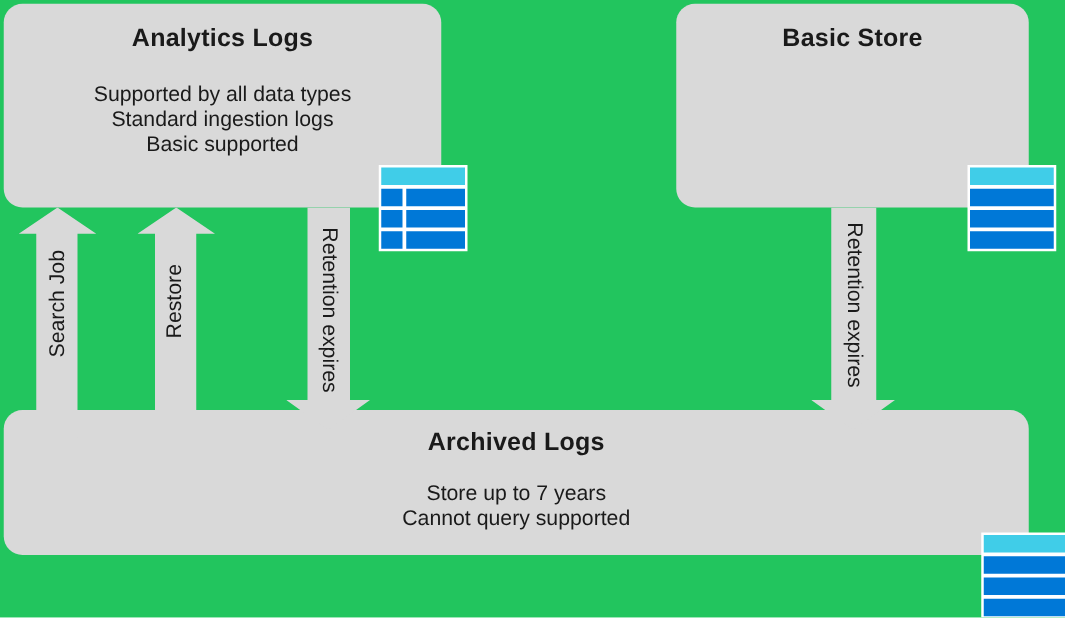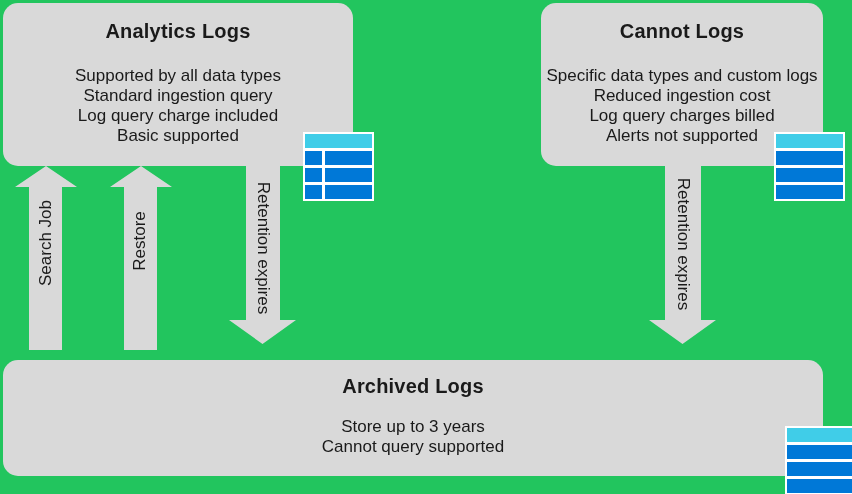--- a/index.html
+++ b/index.html
@@ -23,21 +23,21 @@
   }
   .box-title{
     font-size:20px;font-weight:700;line-height:28px;margin:14px 0 0 0;
     letter-spacing:.2px;
   }
   .box-lines{margin-top:21px;font-size:17px;line-height:20px;}
   .archived .box-title{margin-top:12px;}
   .archived .box-lines{margin-top:17px;}
   .analytics{left:3px;top:3px;width:350px;height:163px;}
   .basic{left:541px;top:3px;width:282px;height:163px;}
-  .archived{left:3px;top:360px;width:820px;height:116px;}
+  .archived{left:3px;top:328px;width:820px;height:116px;}
 
   .arrow{position:absolute;}
   .arrow polygon{fill:var(--arrow-gray);}
   .arr-search{left:15px;top:166px;}
   .arr-restore{left:110px;top:166px;}
   .arr-ret-left{left:229px;top:166px;}
   .arr-ret-right{left:649px;top:166px;}
 
   .vlabel{
     position:absolute;font-size:17px;white-space:nowrap;color:var(--text);
@@ -64,40 +64,33 @@
 </style>
 </head>
 <body>
 
 <div class="canvas">
 
   <div class="box analytics">
     <div class="box-title">Analytics Logs</div>
     <div class="box-lines">
       <div>Supported by all data types</div>
-      <div>Standard ingestion query</div>
-      <div>Log query charge included</div>
+      <div>Standard ingestion logs</div>
       <div>Basic supported</div>
     </div>
   </div>
 
   <div class="box basic">
-    <div class="box-title">Cannot Logs</div>
-    <div class="box-lines">
-      <div>Specific data types and custom logs</div>
-      <div>Reduced ingestion cost</div>
-      <div>Log query charges billed</div>
-      <div>Alerts not supported</div>
-    </div>
+    <div class="box-title">Basic Store</div>
   </div>
 
   <div class="box archived">
     <div class="box-title">Archived Logs</div>
     <div class="box-lines">
-      <div>Store up to 3 years</div>
+      <div>Store up to 7 years</div>
       <div>Cannot query supported</div>
     </div>
   </div>
 
   <svg class="arrow arr-search" width="62" height="184" viewBox="0 0 62 184">
     <polygon points="31,0 62,21 47,21 47,184 14,184 14,21 0,21"></polygon>
   </svg>
   <svg class="arrow arr-restore" width="62" height="184" viewBox="0 0 62 184">
     <polygon points="31,0 62,21 47,21 47,184 14,184 14,21 0,21"></polygon>
   </svg>

